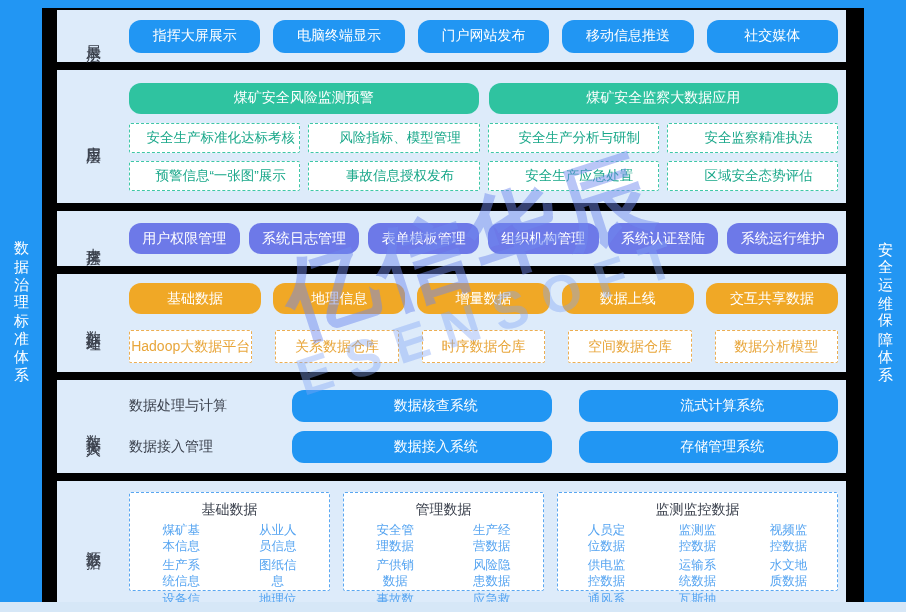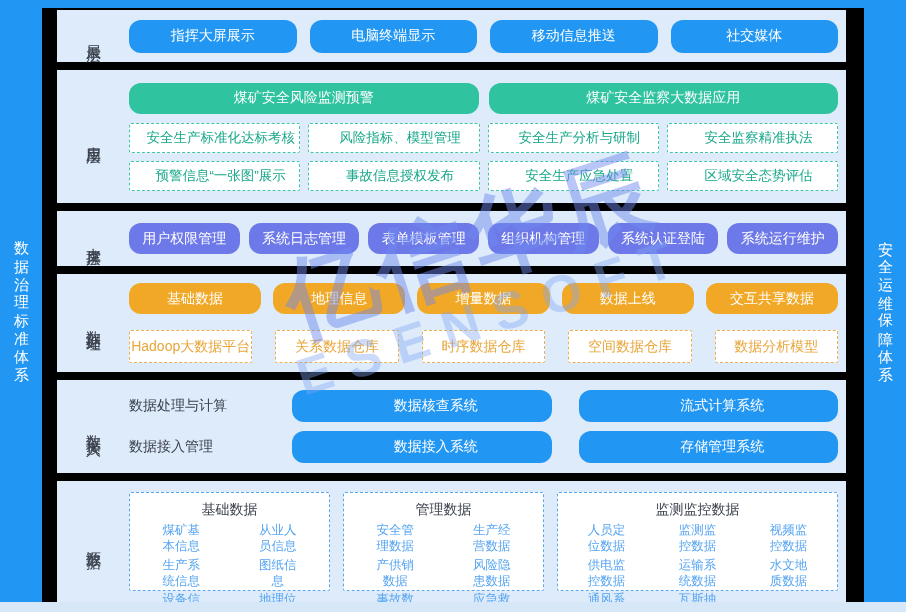--- a/index.html
+++ b/index.html
@@ -71,20 +71,21 @@
   </div>
 
   <div class="row" id="row-display">
     <div class="row-label">
       <span class="vlabel">展示层</span>
     </div>
     <div class="row-content">
       <div class="btnline">
         <div class="btn btn-blue">指挥大屏展示</div>
         <div class="btn btn-blue">电脑终端显示</div>
+        <div class="btn btn-blue">门户网站发布</div>
         <div class="btn btn-blue">移动信息推送</div>
         <div class="btn btn-blue">社交媒体</div>
       </div>
     </div>
   </div>
 
   <div class="row" id="row-app">
     <div class="row-label">
       <span class="vlabel">应用层</span>
     </div>

